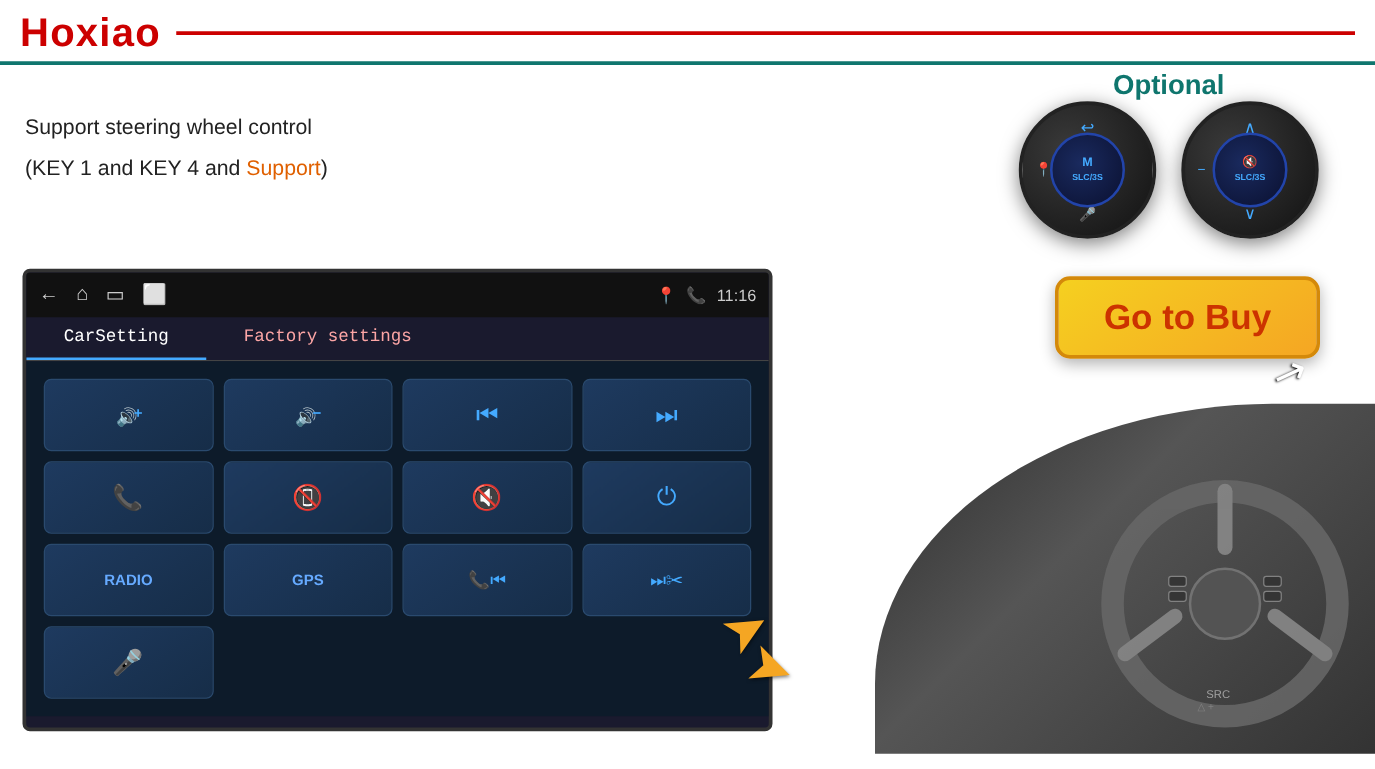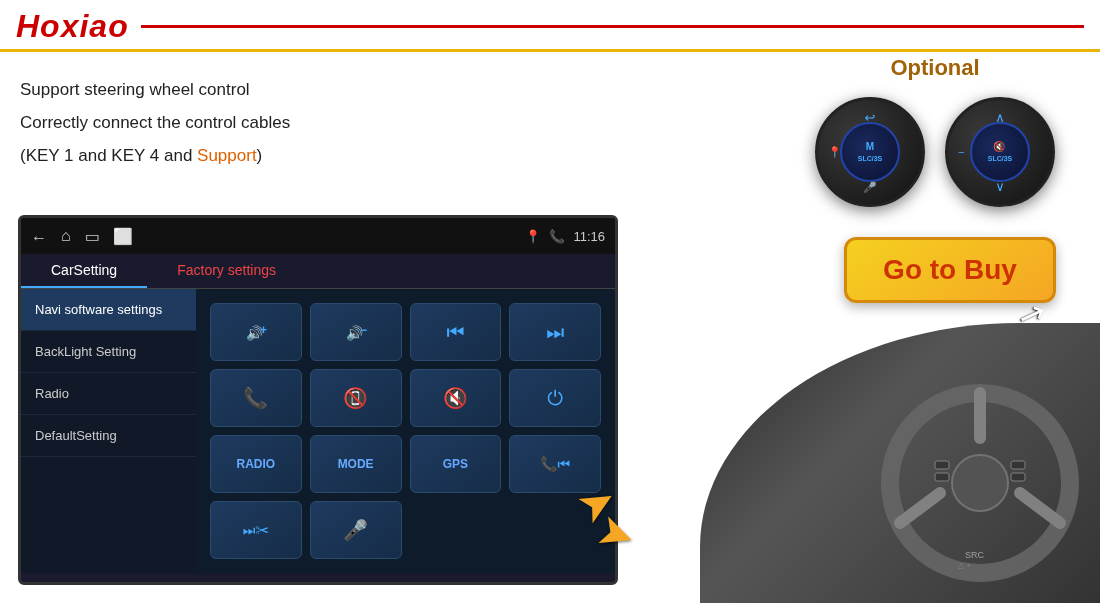--- a/index.html
+++ b/index.html
@@ -10,42 +10,41 @@
       background: #fff;
       overflow: hidden;
       position: relative;
     }
 
     
     .header {
       display: flex;
       align-items: center;
       padding: 8px 16px 4px 16px;
-      border-bottom: 3px solid #eab308;
-      position: relative;
-      font-style: italic;
+      border-bottom: 3px solid #0f766e;
+      position: relative;
     }
     .logo {
       font-size: 32px;
       font-weight: bold;
       color: #cc0000;
       font-family: Arial, sans-serif;
       letter-spacing: 1px;
     }
     .header-line {
       flex: 1;
       height: 3px;
       background: #cc0000;
       margin-left: 12px;
     }
 
     
     .left-section {
       width: 420px;
-      padding: 24px 20px 0 20px;
+      padding: 36px 20px 0 20px;
       flex-shrink: 0;
     }
     .description-text {
       font-size: 17px;
       color: #222;
       line-height: 1.7;
       margin-bottom: 4px;
     }
     .description-text .highlight {
       color: #e06000;
@@ -87,24 +86,25 @@
       align-items: center;
       gap: 8px;
       color: #ccc;
       font-size: 13px;
     }
 
     .screen-tabs {
       display: flex;
       background: #1a1a2e;
       border-bottom: 1px solid #444;
+      font-family: Liberation Mono, monospace;
     }
     .screen-tab {
       padding: 8px 30px;
-      color: #ef4444;
+      color: #fca5a5;
       font-size: 14px;
       cursor: pointer;
       position: relative;
     }
     .screen-tab.active {
       color: #fff;
       border-bottom: 2px solid #4af;
     }
 
     .screen-body {
@@ -160,24 +160,23 @@
       position: absolute;
       right: 10px;
       top: 55px;
       width: 310px;
       display: flex;
       flex-direction: column;
       align-items: center;
     }
 
     .optional-label {
-      color: #a16207;
+      color: #0f766e;
       font-size: 22px;
       font-weight: bold;
-      margin-bottom: 16px;
       align-self: center;
     }
 
     .controllers-row {
       display: flex;
       gap: 20px;
       justify-content: center;
       margin-bottom: 30px;
     }
 
@@ -284,21 +283,20 @@
 </head>
 <body>
 
 <div class="header">
   <span class="logo">Hoxiao</span>
   <div class="header-line"></div>
 </div>
 
 <div class="left-section">
   <p class="description-text">Support steering wheel control</p>
-  <p class="description-text">Correctly connect the control cables</p>
   <p class="description-text">
     <span>(KEY 1 and KEY 4 and </span><span class="highlight">Support</span><span>)</span>
   </p>
 </div>
 
 <div class="screen-mockup">
   <div class="screen-top-bar">
     <div class="screen-nav-icons">
       <span class="nav-icon">←</span>
       <span class="nav-icon">⌂</span>
@@ -309,26 +307,20 @@
       <span>📍</span>
       <span>📞</span>
       <span>11:16</span>
     </div>
   </div>
   <div class="screen-tabs">
     <div class="screen-tab active">CarSetting</div>
     <div class="screen-tab">Factory settings</div>
   </div>
   <div class="screen-body">
-    <div class="screen-sidebar">
-      <div class="sidebar-item active">Navi software settings</div>
-      <div class="sidebar-item">BackLight Setting</div>
-      <div class="sidebar-item">Radio</div>
-      <div class="sidebar-item">DefaultSetting</div>
-    </div>
     <div class="screen-controls">
 
       <div class="ctrl-btn">
         <svg width="24" height="24" viewBox="0 0 24 24">
             <text x="2" y="18" fill="#4af" font-size="14">🔊</text>
             <text x="16" y="14" fill="#4af" font-size="12" font-weight="bold">+</text>
           </svg>
       </div>
       <div class="ctrl-btn">
         <svg width="24" height="24" viewBox="0 0 24 24">
@@ -338,21 +330,20 @@
       </div>
       <div class="ctrl-btn" style="font-size:20px; color:#4af;">⏮</div>
       <div class="ctrl-btn" style="font-size:20px; color:#4af;">⏭</div>
 
       <div class="ctrl-btn" style="font-size:20px; color:#4af;">📞</div>
       <div class="ctrl-btn" style="font-size:20px; color:#4af;">📵</div>
       <div class="ctrl-btn" style="font-size:20px; color:#4af;">🔇</div>
       <div class="ctrl-btn" style="font-size:20px; color:#4af;">⏻</div>
 
       <div class="ctrl-btn text-btn">RADIO</div>
-      <div class="ctrl-btn text-btn">MODE</div>
 
       <div class="ctrl-btn text-btn">GPS</div>
       <div class="ctrl-btn" style="font-size:14px; color:#4af;">📞⏮</div>
       <div class="ctrl-btn" style="font-size:14px; color:#4af;">⏭✂</div>
       <div class="ctrl-btn" style="font-size:20px; color:#4af;">🎤</div>
     </div>
   </div>
 </div>
 
 <div class="yellow-arrow" style="left:580px; top:480px; transform:rotate(-30deg);">➤</div>

